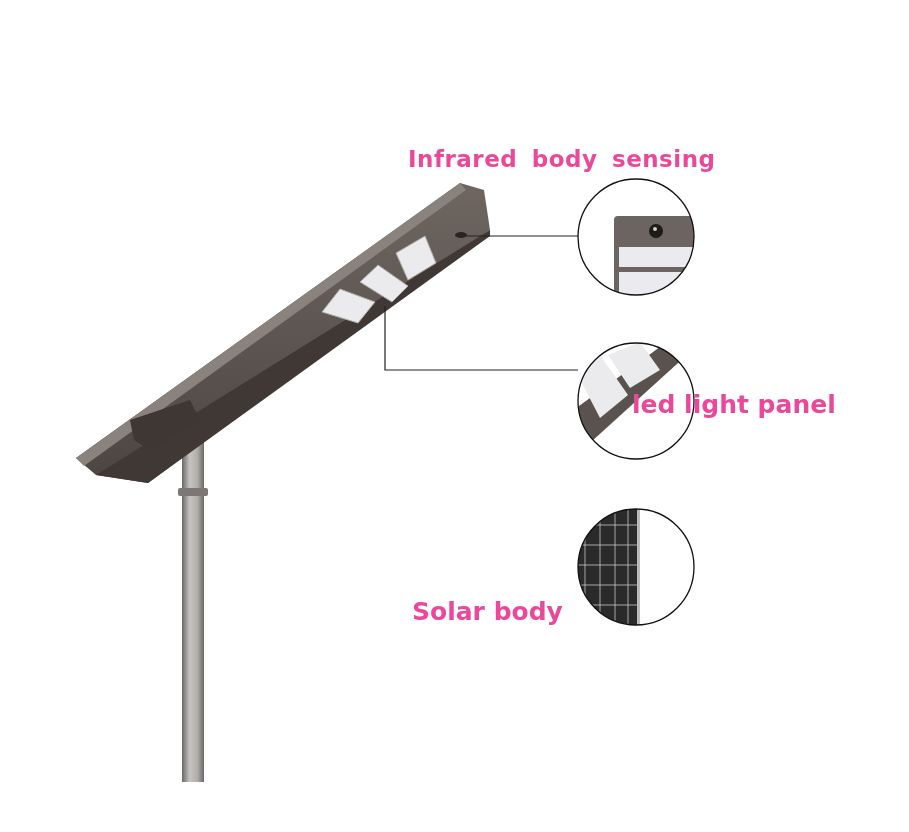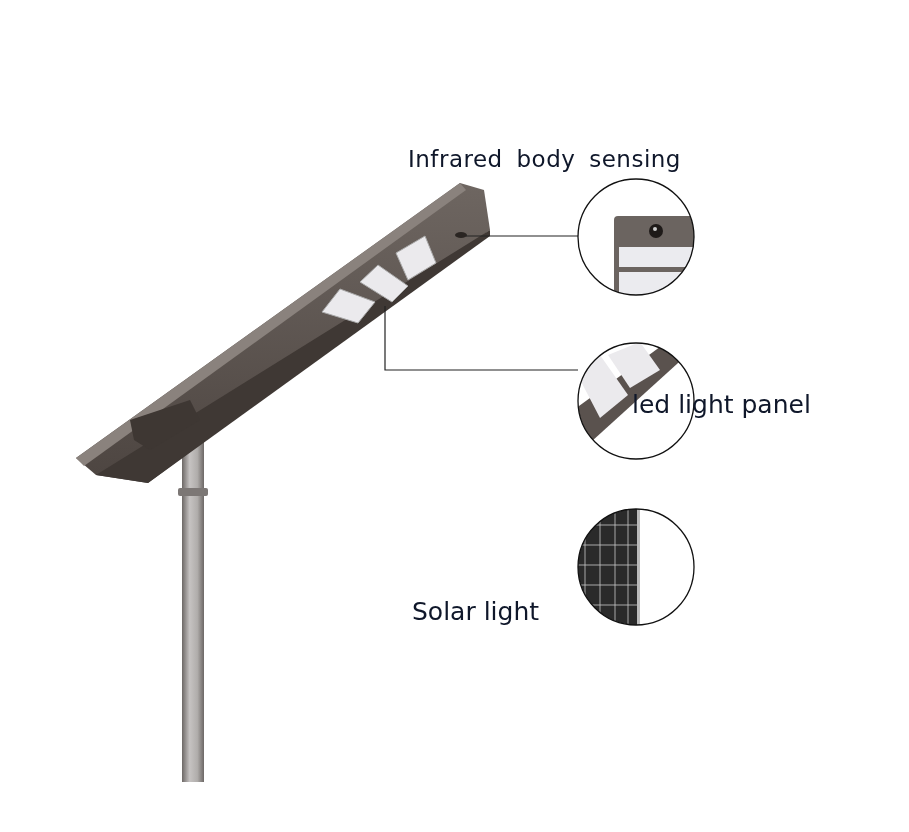--- a/index.html
+++ b/index.html
@@ -1,17 +1,17 @@
 <!DOCTYPE html>
 <html><head>
 <meta charset="utf-8">
 <style>
   html,body{margin:0;padding:0;background:#ffffff;}
   body{width:909px;height:832px;position:relative;overflow:hidden;font-family:"DejaVu Sans","Liberation Sans",sans-serif;}
-  .label{position:absolute;color:#0f172a;white-space:nowrap;}
+  .label{position:absolute;color:#ec4899;white-space:nowrap;font-weight:bold;}
   #lbl-ir{left:408px;top:146px;font-size:23px;letter-spacing:0.5px;word-spacing:6px;}
   #lbl-led{left:632px;top:390px;font-size:25px;}
   #lbl-solar{left:412px;top:597px;font-size:25px;}
   svg.scene{position:absolute;left:0;top:0;}
 </style>
 </head>
 <body>
 
 <svg class="scene" width="909" height="832" viewBox="0 0 909 832">
   <defs>
@@ -98,13 +98,13 @@
         <line x1="570" y1="605" x2="637" y2="605"></line>
       </g>
       <rect x="637" y="505" width="3" height="125" fill="#bbb"></rect>
     </g>
     <circle cx="636" cy="567" r="58" fill="none" stroke="#111" stroke-width="1.3"></circle>
   </g>
 </svg>
 
 <div id="lbl-ir" class="label">Infrared  body  sensing</div>
 <div id="lbl-led" class="label">led light panel</div>
-<div id="lbl-solar" class="label">Solar light</div>
+<div id="lbl-solar" class="label">Solar body</div>
 
 </body></html>

